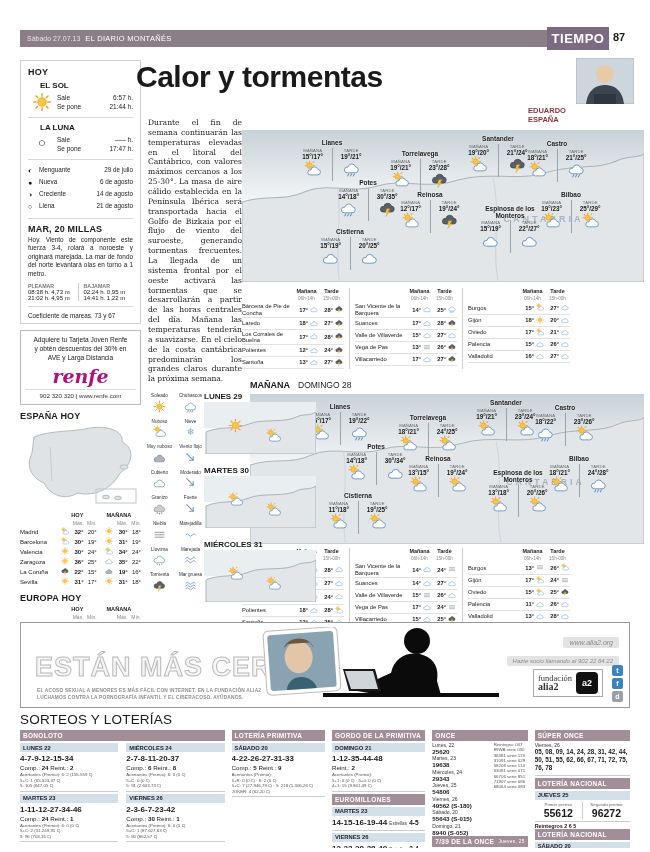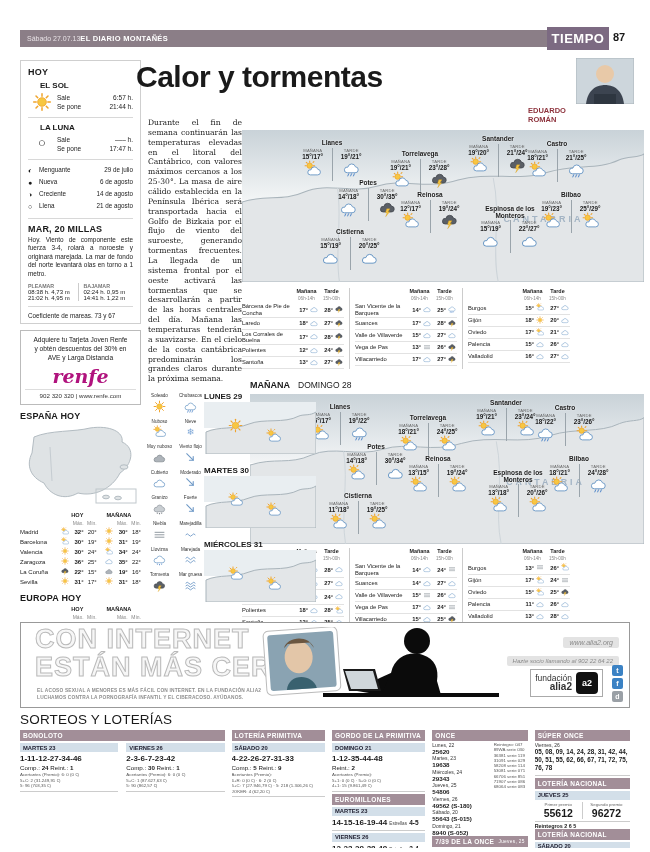--- a/index.html
+++ b/index.html
@@ -1,21 +1,21 @@
 <!DOCTYPE html>
 <html><head>
 <meta charset="utf-8">
 <style>
   html,body{margin:0;padding:0;background:#fff;}
   body{width:650px;height:852px;position:relative;overflow:hidden;font-family:"Liberation Sans",sans-serif;color:#1a1a1a;}
   .abs{position:absolute;}
   
   #topbar{left:20px;top:30px;width:572px;height:17px;background:#8b7e87;display:flex;align-items:center;padding:0 7px;box-sizing:border-box;}
   #topbar .date{color:#e8e2e6;font-size:7px;}
-  #topbar .paper{color:#fff;font-size:7.5px;font-weight:bold;letter-spacing:.3px;}
+  #topbar .paper{color:#fff;font-size:7.5px;font-weight:normal;margin-left:5px;letter-spacing:.3px;}
   #tiempobox{left:547px;top:27px;width:62px;height:23px;background:#7c6a82;color:#fff;font-weight:bold;font-size:13px;display:flex;align-items:center;justify-content:center;letter-spacing:.5px;}
   #pagenum{left:613px;top:31px;font-weight:bold;font-size:11px;}
   
   #leftcol{left:20px;top:60px;width:121px;}
   .lbox{border:1px solid #cfcfcf;padding:6px 7px 4px 7px;}
   .sec-title{font-weight:bold;font-size:9px;letter-spacing:.2px;}
   .sub-title{font-weight:bold;font-size:8px;margin:4px 0 2px 12px;}
   .sunrow{display:flex;align-items:center;gap:5px;margin-left:4px;}
   .sunrow .wi{width:20px;height:20px;flex:0 0 20px;}
   .kv{font-size:6.5px;line-height:1.45;flex:1;}
@@ -81,21 +81,21 @@
   .mini .mh{font-weight:bold;font-size:8px;margin-bottom:1px;}
   .mini .mm{position:relative;width:112px;height:52px;}
   .mini .mm svg.base{position:absolute;inset:0;width:100%;height:100%;}
   .mini .wi{position:absolute;width:15px;height:15px;}
   
   #banner{left:20px;top:622px;width:610px;height:86px;border:1px solid #999;box-sizing:border-box;background:#fff;}
   .outline{font-weight:bold;color:#f6f6f6;-webkit-text-stroke:1px #b9b9b9;letter-spacing:1px;line-height:.95;}
   #banner .small{font-size:4.8px;color:#8e8e8e;font-weight:bold;letter-spacing:.2px;line-height:1.5;}
   .graybox{background:#e3e3e3;color:#8a8a8a;font-size:7px;font-style:italic;padding:2px 6px;border-radius:2px;display:inline-block;}
   #brandbox{border:1px solid #aaa;display:flex;align-items:center;gap:4px;padding:2px 4px;}
-  #brandbox .bt{font-size:8.5px;color:#333;text-align:right;line-height:1;}
+  #brandbox .bt{font-size:8.5px;color:#333;text-align:left;line-height:1;font-family:Liberation Serif, serif;}
   #brandbox .bt b{display:block;font-size:10px;}
   .a2logo{width:22px;height:22px;background:#111;border-radius:4px;color:#fff;display:flex;align-items:center;justify-content:center;font-weight:bold;font-size:9px;}
   .soc{width:11px;height:11px;border-radius:2px;color:#fff;font-size:7px;font-weight:bold;display:flex;align-items:center;justify-content:center;margin-bottom:2px;}
   
   #lotteries-title{left:20px;top:712px;font-weight:normal;font-size:13.5px;letter-spacing:.2px;}
   #lotcols{left:20px;top:730px;width:610px;height:118px;display:flex;gap:7px;overflow:hidden;}
   .lcol{overflow:hidden;}
   .lhead{background:#a28e98;color:#fff;font-weight:bold;font-size:6.5px;padding:2px 3px;letter-spacing:.3px;display:flex;justify-content:space-between;align-items:center;}
   .lhead .hd2{font-size:4.8px;font-weight:normal;}
   .lday{background:#d3dfe9;color:#223;font-weight:bold;font-size:5.8px;padding:1.5px 3px;margin-top:2px;}
@@ -580,21 +580,21 @@
 <div id="headline" class="abs">Calor y tormentas</div>
 <svg id="byline-photo" class="abs" viewBox="0 0 58 46">
   <rect width="58" height="46" fill="#cdd6dc"></rect>
   <rect width="58" height="46" fill="none" stroke="#aab4ba"></rect>
   <circle cx="29" cy="16" r="9" fill="#e8c9a8"></circle>
   <path d="M10,46 C12,30 22,27 29,27 C36,27 46,30 48,46 Z" fill="#3c4450"></path>
   <path d="M18,36 L40,36 L40,46 L18,46 Z" fill="#2e3640"></path>
 </svg>
 <div id="byline" class="abs">
   <div>EDUARDO</div>
-    <div>ROMÁN</div>
+    <div>ESPAÑA</div>
 </div>
 <div id="article" class="abs">Durante el fin de semana continuarán las temperaturas elevadas en el litoral del Cantábrico, con valores máximos cercanos a los 25-30°. La masa de aire cálido establecida en la Península Ibérica será transportada hacia el Golfo de Bizkaia por el flujo de viento del suroeste, generando tormentas frecuentes. La llegada de un sistema frontal por el oeste activará las tormentas que se desarrollarán a partir de las horas centrales del día. Mañana las temperaturas tenderán a suavizarse. En el cielo de la costa cantábrica predominarán los grandes claros durante la próxima semana.</div>
 
 <div class="abs maplabel" style="left:297px;top:130px;">
   <b>HOY</b><span>SÁBADO 27</span>
 </div>
 <div id="map-hoy" class="mapwrap" style="left:242px;top:130px;width:402px;height:152px;">
     <svg class="base" viewBox="0 0 400 152" preserveAspectRatio="none">
       <defs>
         <linearGradient id="sea" x1="0" y1="0" x2="0" y2="1">
@@ -1759,21 +1759,20 @@
             </g>
             <circle cx="8" cy="8" r="3.8" fill="#f7c742" stroke="#f0a32a"></circle>
             <path d="M9 21 a3.6 3.6 0 1 1 .8-7.1 A5 5 0 0 1 19.5 13.2 A3.6 3.6 0 0 1 19 21 Z" fill="#fff" stroke="#5d8fc0" stroke-width="1.2"></path>
           </svg>
         </span>
       </div>
     </div>
   </div>
 
 <div id="banner" class="abs">
-  <div class="abs outline" style="left:14px;top:4px;font-size:27px;">CON INTERNET</div>
   <div class="abs outline" style="left:14px;top:32px;font-size:27px;">ESTÁN MÁS CERCA.</div>
   <div class="abs small" style="left:16px;top:64px;width:230px;">
     <div>EL ACOSO SEXUAL A MENORES ES MÁS FÁCIL CON INTERNET. EN LA FUNDACIÓN ALIA2</div>
       <div>LUCHAMOS CONTRA LA PORNOGRAFÍA INFANTIL Y EL CIBERACOSO. AYÚDANOS.</div>
   </div>
   <svg class="abs" style="left:238px;top:4px;" width="86" height="70" viewBox="0 0 86 70">
     <g transform="rotate(-4 43 35)">
       <rect x="6" y="2" width="74" height="64" rx="5" fill="#fff" stroke="#bbb"></rect>
       <rect x="10" y="6" width="66" height="56" rx="3" fill="#8aa3b2"></rect>
       <ellipse cx="40" cy="30" rx="14" ry="16" fill="#e3c6a8"></ellipse>
@@ -1808,27 +1807,39 @@
 
 <div id="lotteries-title" class="abs">SORTEOS Y LOTERÍAS</div>
 <div id="lotcols" class="abs">
   <div class="lcol" style="width:206px;" id="lc-bonoloto">
       <div class="lhead">
         <span>BONOLOTO</span>
       </div>
       <div style="display:flex;gap:8px;">
         <div style="flex:1;">
           <div class="lblock">
+            <div class="lday">LUNES 22</div>
+            <div class="lnums">4-7-9-12-15-34</div>
+            <div class="lcomp">Comp.: <b>24</b>  Reint.: <b>2</b></div>
+            <div class="lfine">Acertantes (Premio): 6: 2 (155.559 €)<br>5+C: 1 (65.523,37 €)<br>5: 105 (647,05 €)</div>
+          </div>
+          <div class="lblock">
             <div class="lday">MARTES 23</div>
             <div class="lnums">1-11-12-27-34-46</div>
             <div class="lcomp">Comp.: <b>24</b>  Reint.: <b>1</b></div>
             <div class="lfine">Acertantes (Premio): 6: 0 (0 €)<br>5+C: 2 (31.249,91 €)<br>5: 96 (703,35 €)</div>
           </div>
         </div>
         <div style="flex:1;">
+          <div class="lblock">
+            <div class="lday">MIÉRCOLES 24</div>
+            <div class="lnums">2-7-8-11-20-37</div>
+            <div class="lcomp">Comp.: <b>6</b>  Reint.: <b>8</b></div>
+            <div class="lfine">Acertantes (Premio): 6: 0 (0 €)<br>5+C: 0 (0 €)<br>5: 91 (2.603,73 €)</div>
+          </div>
           <div class="lblock">
             <div class="lday">VIERNES 26</div>
             <div class="lnums">2-3-6-7-23-42</div>
             <div class="lcomp">Comp.: <b>30</b>  Reint.: <b>1</b></div>
             <div class="lfine">Acertantes (Premio): 6: 0 (0 €)<br>5+C: 1 (87.627,63 €)<br>5: 90 (862,57 €)</div>
           </div>
         </div>
       </div>
     </div>
   <div class="lcol" style="width:94px;" id="lc-primitiva">

